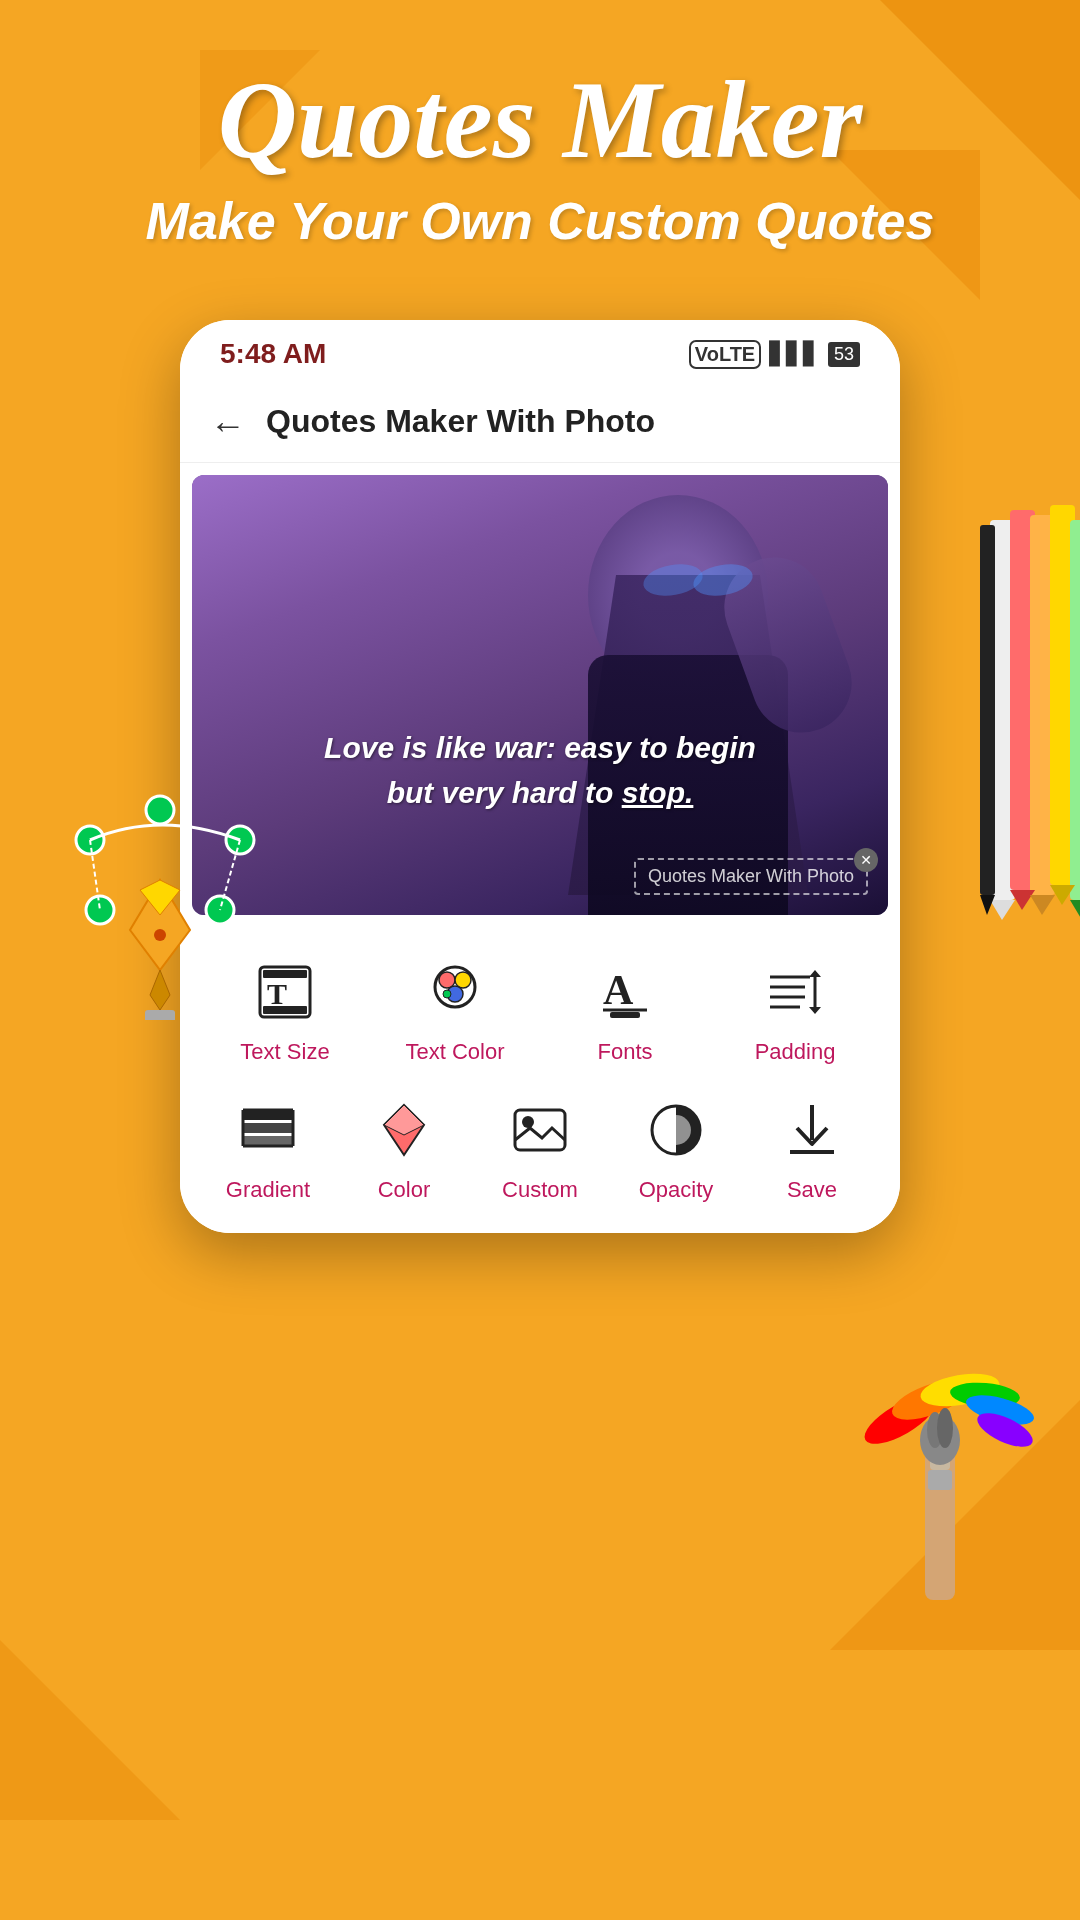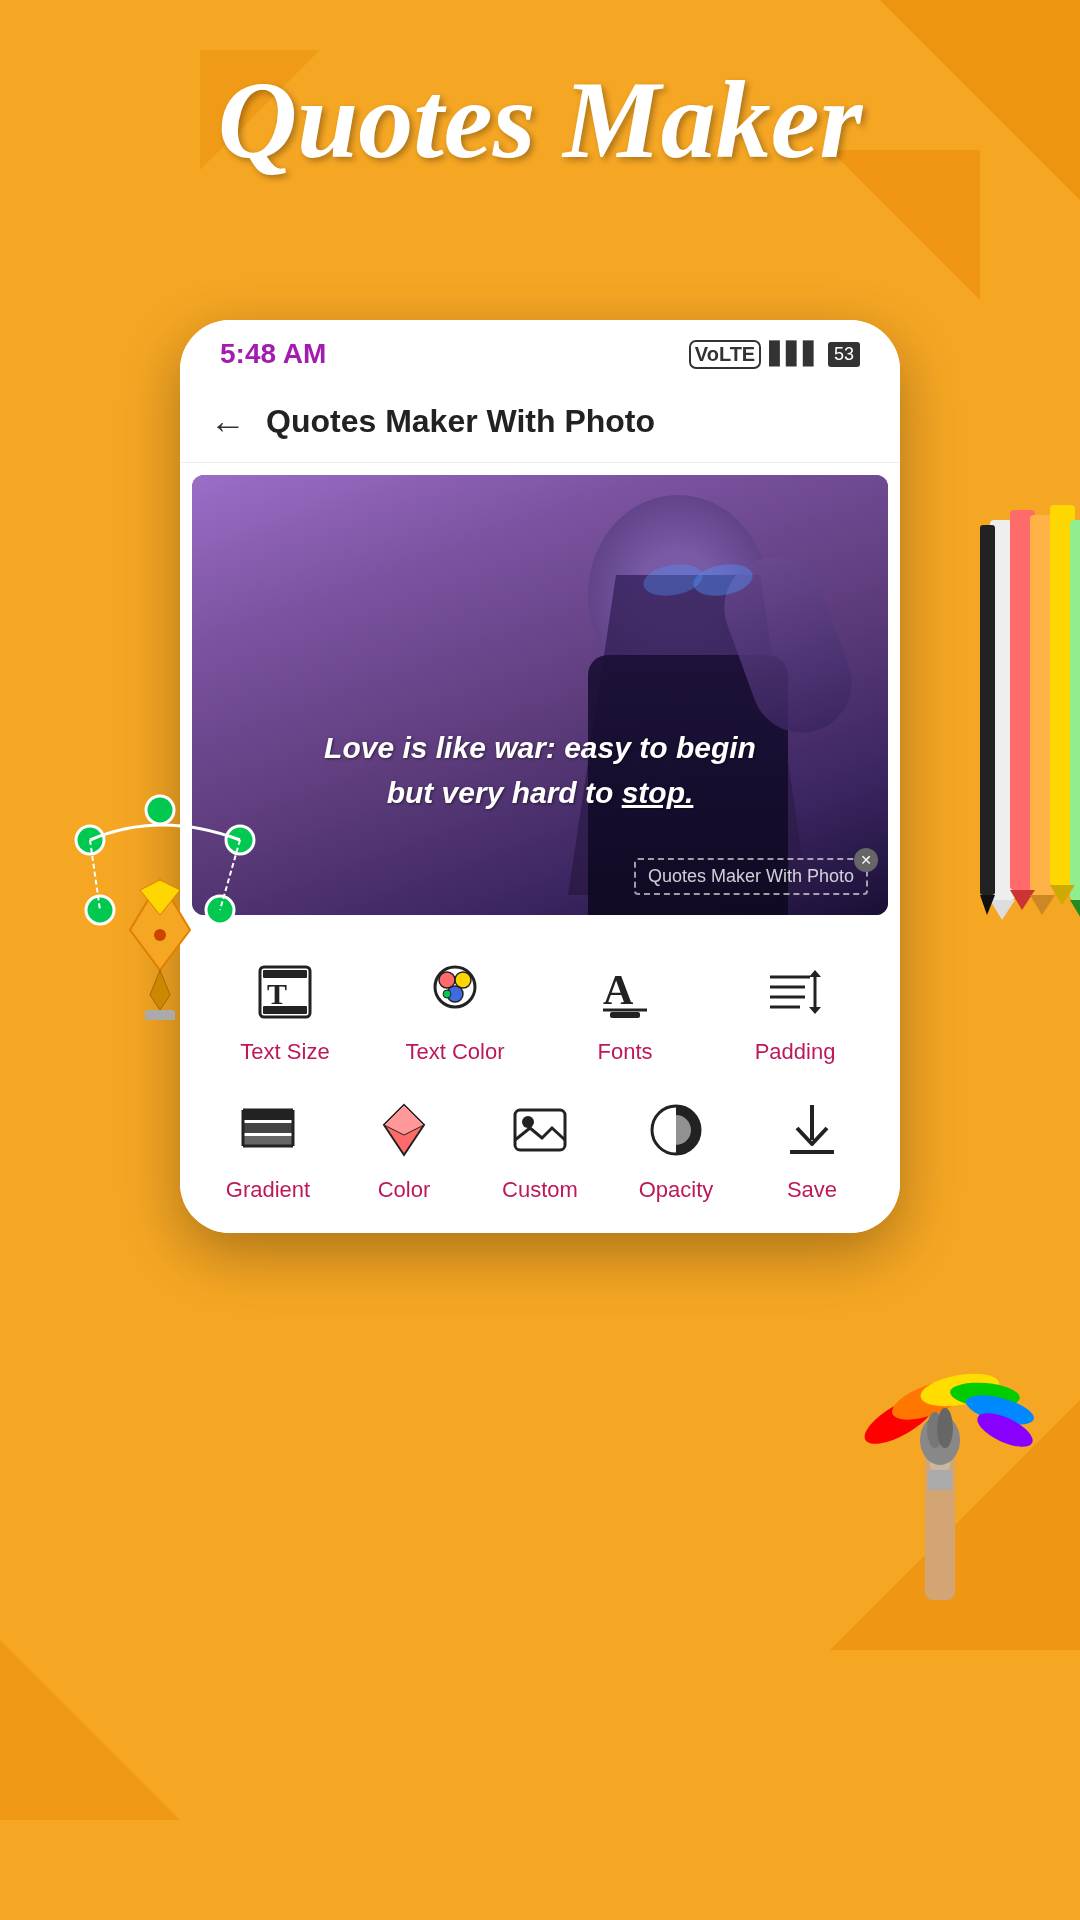--- a/index.html
+++ b/index.html
@@ -69,21 +69,21 @@
       background: white;
       padding: 18px 40px 10px;
       display: flex;
       justify-content: space-between;
       align-items: center;
     }
 
     .status-time {
       font-size: 28px;
       font-weight: 600;
-      color: #a21caf;
+      color: #7f1d1d;
     }
 
     .status-icons {
       display: flex;
       align-items: center;
       gap: 8px;
       font-size: 22px;
       color: #333;
     }
 
@@ -264,20 +264,21 @@
 <div class="bg-container">
   <div class="tri-1"></div>
   <div class="tri-2"></div>
   <div class="tri-3"></div>
   <div class="tri-4"></div>
   <div class="tri-5"></div>
 </div>
 
 <div class="header-section">
   <div class="app-title">Quotes Maker</div>
+  <div class="app-subtitle">Make  Your Own Custom Quotes</div>
 </div>
 
 <div class="pen-decoration">
   <svg width="220" height="260" viewBox="0 0 220 260">
 
     <circle cx="30" cy="80" r="14" fill="#00C851" stroke="white" stroke-width="3"></circle>
     <circle cx="100" cy="50" r="14" fill="#00C851" stroke="white" stroke-width="3"></circle>
     <circle cx="180" cy="80" r="14" fill="#00C851" stroke="white" stroke-width="3"></circle>
     <circle cx="40" cy="150" r="14" fill="#00C851" stroke="white" stroke-width="3"></circle>
     <circle cx="160" cy="150" r="14" fill="#00C851" stroke="white" stroke-width="3"></circle>

